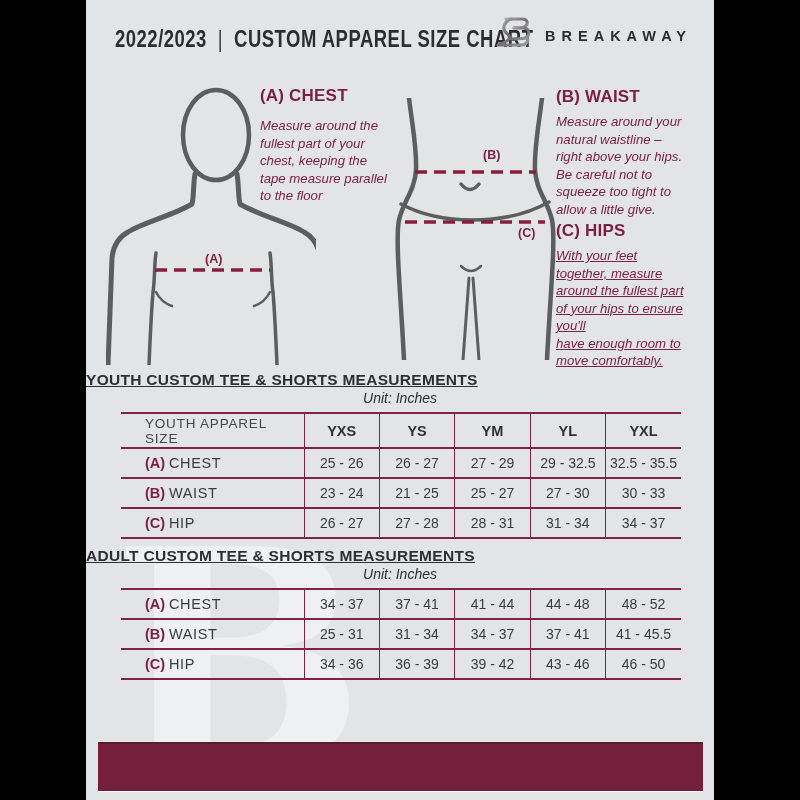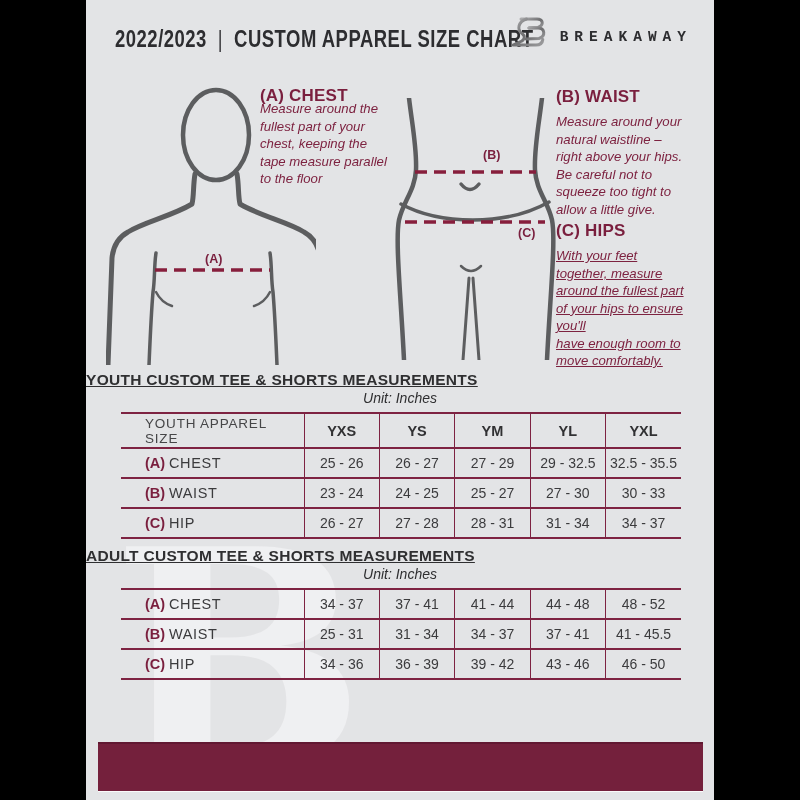--- a/index.html
+++ b/index.html
@@ -21,21 +21,21 @@
   
   .watermark{position:absolute;left:26px;top:510px;z-index:0;font-family:"DejaVu Serif",serif;
     font-weight:bold;font-size:300px;line-height:1;color:#F3F3F5;opacity:.8;user-select:none;}
 
   
   .header{position:absolute;left:0;top:0;width:628px;height:64px;z-index:2;}
   .header-title{position:absolute;left:29px;top:26px;white-space:nowrap;
     font-weight:bold;font-size:22px;letter-spacing:.6px;color:#2D2D30;
     transform:scale(.84,1.08);transform-origin:left center;}
   .header-title .pipe{font-weight:400;margin:0 13px;color:#3A3A3C;}
-  .brand{position:absolute;right:22px;top:14px;display:flex;align-items:center;gap:9px;font-family:Liberation Mono, monospace;}
+  .brand{position:absolute;right:22px;top:14px;display:flex;align-items:center;gap:9px;}
   .brand-text{font-weight:bold;font-size:14.5px;letter-spacing:6px;color:#2D2D30;}
 
   
   .guide-heading{position:absolute;z-index:2;font-weight:bold;font-size:17px;color:var(--maroon-text);letter-spacing:.2px;}
   .guide-desc{position:absolute;z-index:2;font-style:italic;font-size:13.2px;line-height:1.33;
     color:#7D2240;white-space:pre-line;font-weight:500;}
   .fig-label{position:absolute;z-index:3;font-weight:bold;font-size:12.5px;color:var(--maroon-text);}
 
   .figure{position:absolute;z-index:1;}
 
@@ -119,21 +119,21 @@
       <path d="M76 180 C74 208 72 236 70 262" stroke-width="3"></path>
       <path d="M80 180 C82 208 84 236 86 262" stroke-width="3"></path>
     </g>
     <line x1="22" y1="74" x2="143" y2="74" stroke="#871E3C" stroke-width="3.5" stroke-dasharray="12 7"></line>
     <line x1="12" y1="124" x2="152" y2="124" stroke="#871E3C" stroke-width="3.5" stroke-dasharray="12 7"></line>
   </svg>
   <span class="fig-label" style="left:397px;top:148px;">(B)</span>
   <span class="fig-label" style="left:432px;top:226px;">(C)</span>
 
   <div class="guide-heading" style="left:174px;top:86px;">(A) CHEST</div>
-  <div class="guide-desc" style="left:174px;top:100px;width:170px;">Measure around the
+  <div class="guide-desc" style="left:174px;top:117px;width:170px;">Measure around the
 fullest part of your
 chest, keeping the
 tape measure parallel
 to the floor</div>
 
   <div class="guide-heading" style="left:470px;top:87px;">(B) WAIST</div>
   <div class="guide-desc" style="left:470px;top:113px;width:156px;">Measure around your
 natural waistline –
 right above your hips.
 Be careful not to
@@ -173,21 +173,21 @@
       <td><span class="row-key">(A)</span> <span class="row-label">CHEST</span></td>
       <td>25 - 26</td>
       <td>26 - 27</td>
       <td>27 - 29</td>
       <td>29 - 32.5</td>
       <td>32.5 - 35.5</td>
     </tr>
     <tr>
       <td><span class="row-key">(B)</span> <span class="row-label">WAIST</span></td>
       <td>23 - 24</td>
-      <td>24 - 25</td>
+      <td>21 - 25</td>
       <td>25 - 27</td>
       <td>27 - 30</td>
       <td>30 - 33</td>
     </tr>
     <tr>
       <td><span class="row-key">(C)</span> <span class="row-label">HIP</span></td>
       <td>26 - 27</td>
       <td>27 - 28</td>
       <td>28 - 31</td>
       <td>31 - 34</td>

